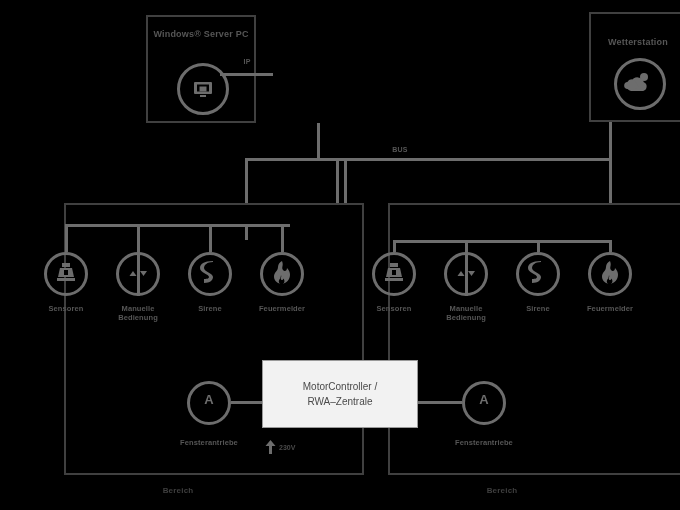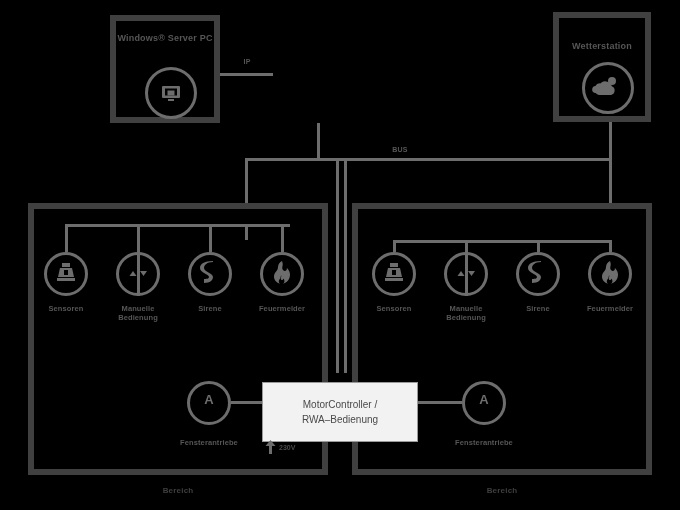--- a/index.html
+++ b/index.html
@@ -4,21 +4,21 @@
 <style>
   html,body{margin:0;padding:0;background:#000;}
   body{width:680px;height:510px;overflow:hidden;
        font-family:"Liberation Sans","DejaVu Sans",sans-serif;}
   #stage{position:relative;width:680px;height:510px;background:#000;}
 
   .ln{position:absolute;background:#6d6d6d;}
   .hl{height:3px;}
   .vl{width:3px;}
 
-  .box{position:absolute;border:6px solid #404040;box-sizing:border-box;background:#000;}
+  .box{position:absolute;border:2px solid #404040;box-sizing:border-box;background:#000;margin-left:36px;}
 
   .boxtitle{position:absolute;left:0;right:0;text-align:center;color:#565656;
             font-size:9px;font-weight:bold;line-height:11px;letter-spacing:.2px;}
 
   .circ{position:absolute;border:3px solid #6d6d6d;border-radius:50%;box-sizing:border-box;}
 
   .devlabel{position:absolute;text-align:center;color:#565656;font-size:7.5px;
             font-weight:bold;line-height:9px;letter-spacing:.1px;}
 
   .zonelabel{position:absolute;text-align:center;color:#3f3f3f;font-size:8px;
@@ -169,24 +169,24 @@
       <div class="circ" style="left: 588px; top: 252px; width: 44px; height: 44px;"></div>
       <div style="position: absolute; left: 595px; top: 259px; width: 30px; height: 30px;">
         <svg width="30" height="30" viewBox="0 0 30 30">
           <path class="gl" d="M15 2 c2 5 -1 6 1 9 c1.5 2 4 1 4 -2 c3 3 4 7 2 11 c-2 4 -7 6 -11 4 c-4 -2 -5 -7 -3 -10 c1 -2 3 -3 3 -6 c0 -3 2 -5 4 -6 z"></path>
           <path d="M14 16 c1 2 -1 3 0 4.5 c.8 1 2.4 .4 2.4 -1 c1.6 1.7 1.4 4.5 -.6 5.5 c-2 1 -4 -.4 -4 -2.4 c0 -2 2 -3 2.2 -6.6 z" fill="#000"></path>
         </svg>
       </div>
       <div class="devlabel" style="left: 570px; top: 304px; width: 80px; white-space: pre-line;">Feuermelder</div>
     </div>
 
-  <div class="mc" style="left:262px;top:382px;width:156px;height:60px;">
+  <div class="mc" style="left:262px;top:360px;width:156px;height:68px;">
     <span>
       <b style="font-weight:normal">MotorController /</b><br>
-      <b style="font-weight:normal">RWA–Bedienung</b>
+      <b style="font-weight:normal">RWA–Zentrale</b>
     </span>
   </div>
 
   <div class="circ" style="left:187px;top:381px;width:44px;height:44px;"></div>
   <div class="ln hl" style="left:231px;top:401px;width:31px;"></div>
   <div style="position:absolute;left:187px;top:392px;width:44px;text-align:center;
               color:#6d6d6d;font-size:13px;font-weight:bold;">A</div>
   <div class="devlabel" style="left:159px;top:438px;width:100px;">Fensterantriebe</div>
 
   <div class="circ" style="left:462px;top:381px;width:44px;height:44px;"></div>

